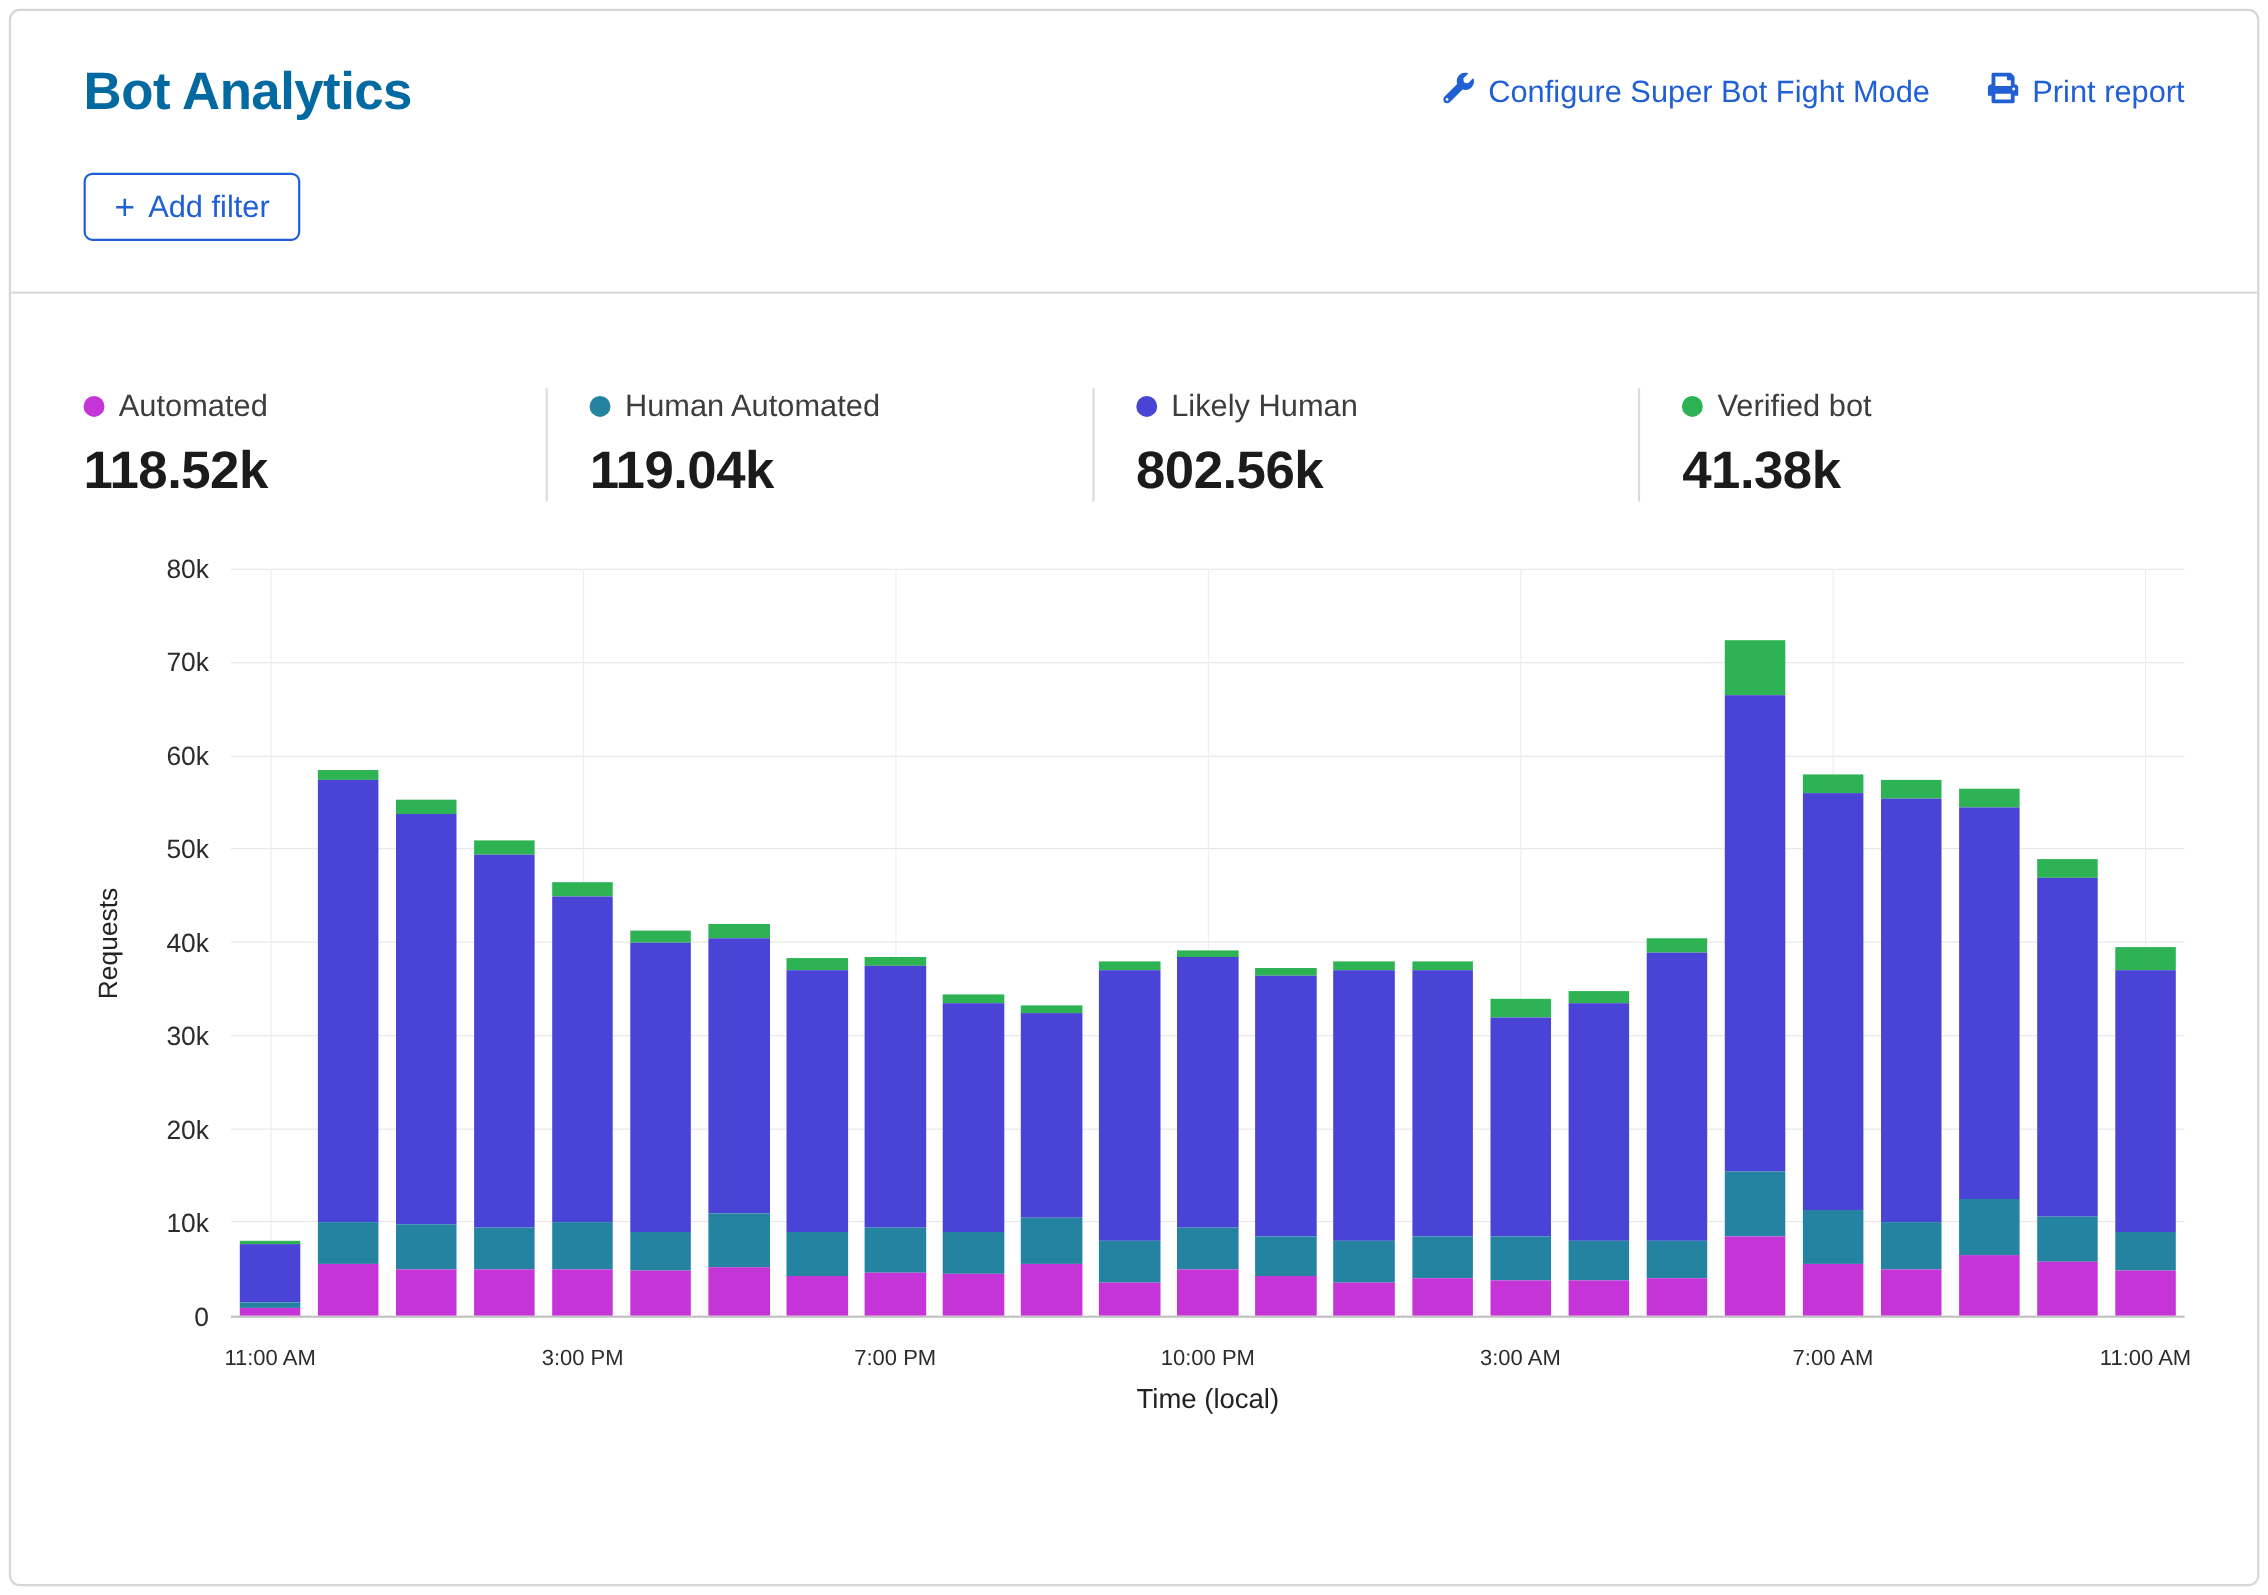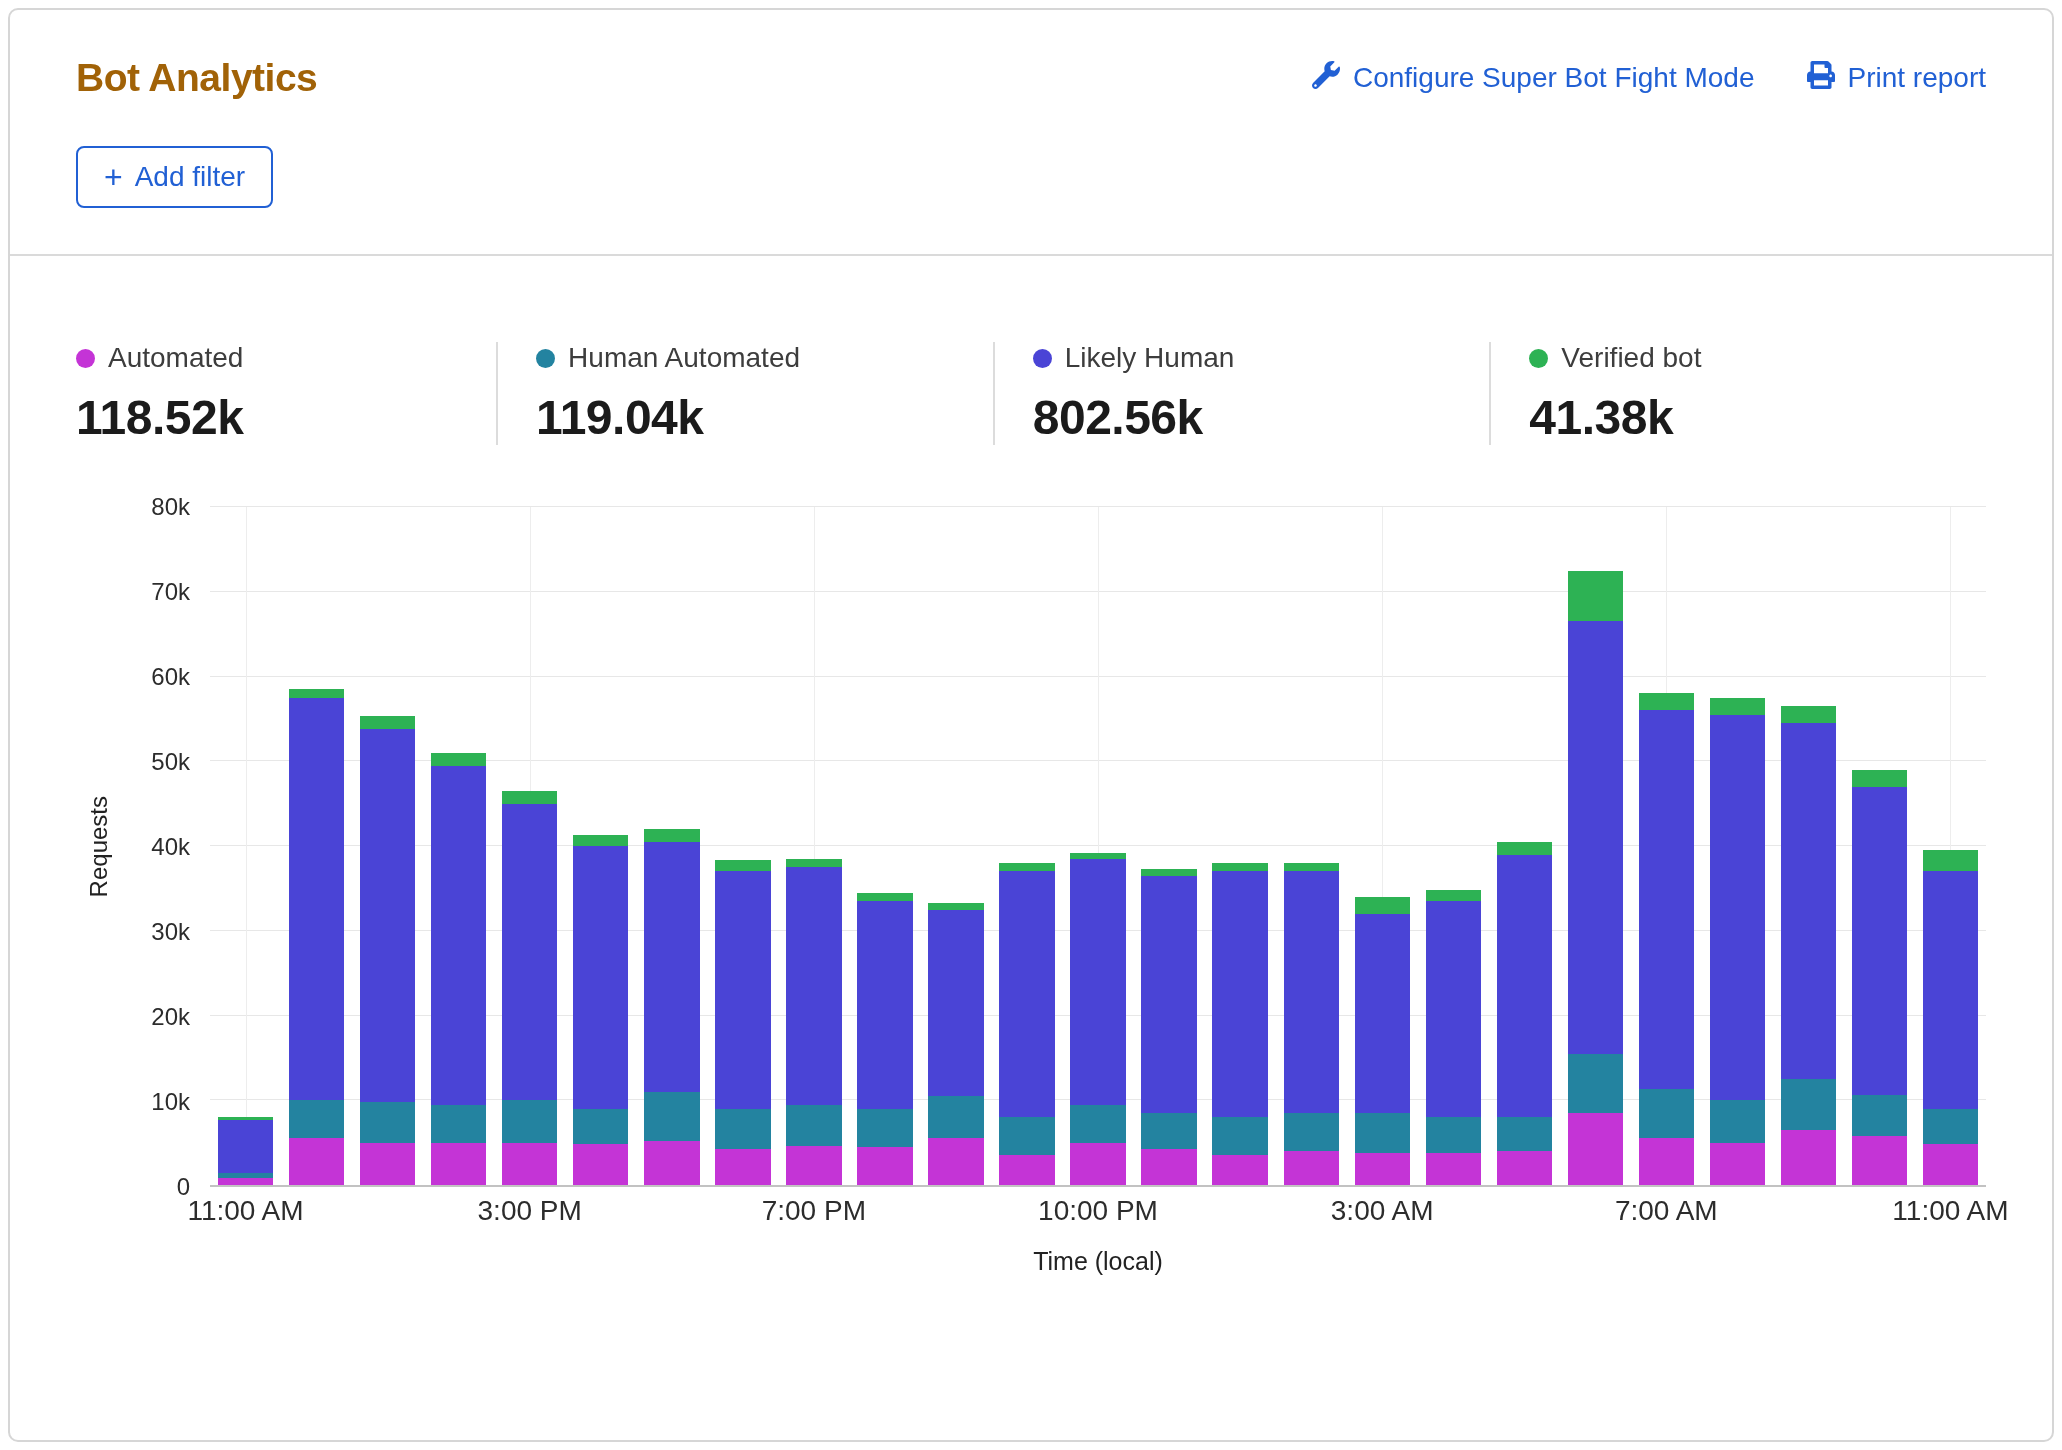--- a/index.html
+++ b/index.html
@@ -9,21 +9,21 @@
     font-family: "Liberation Sans", sans-serif;
     color: #262626;
   }
   .card {
     position: absolute; left: 8px; right: 8px; top: 8px; height: 1434px;
     background: #fff; border: 2px solid #d6d6d6; border-radius: 10px;
   }
   
   .header-section { padding: 46px 66px 46px; }
   .title-row { display: flex; align-items: center; justify-content: space-between; }
-  .page-title { font-size: 39px; font-weight: bold; color: #a16207; letter-spacing: -0.5px; }
+  .page-title { font-size: 48px; font-weight: bold; color: #0369a1; letter-spacing: -0.5px; }
   .header-links { display: flex; align-items: center; gap: 52px; }
   .hlink { display: flex; align-items: center; gap: 13px; color: #2160d4; font-size: 28px; cursor: pointer; }
   .hlink svg { width: 28px; height: 28px; flex: 0 0 auto; }
   .filter-row { margin-top: 46px; display: flex; align-items: center; justify-content: space-between; }
   .add-filter-btn {
     display: flex; align-items: center; gap: 12px;
     border: 2px solid #2160d4; border-radius: 8px; background: #fff;
     color: #2160d4; font-size: 28px; padding: 13px 26px; cursor: pointer;
     font-family: "Liberation Sans", sans-serif;
   }
@@ -66,22 +66,22 @@
     font-size: 24px; color: #2c2c2c; white-space: nowrap;
   }
   .plot { grid-column: 3; grid-row: 1; position: relative; border-bottom: 2px solid #c2c2c2; }
   .hline { position: absolute; left: 0; right: 0; height: 1px; background: #e7e7e7; }
   .vline { position: absolute; top: 0; bottom: 0; width: 1px; background: #ededed; }
   .bars { position: absolute; left: 0; right: 0; top: 0; bottom: 0; display: flex; }
   .bar-col { flex: 1; display: flex; flex-direction: column-reverse; align-items: center; }
   .seg { width: 78%; }
   .x-labels { grid-column: 3; grid-row: 2; position: relative; }
   .xtick {
-    position: absolute; top: 8px; transform: translateX(-50%);
-    font-size: 28px; color: #2c2c2c; white-space: nowrap; text-align: right;
+    position: absolute; top: 26px; transform: translateX(-50%);
+    font-size: 20px; color: #2c2c2c; white-space: nowrap; text-align: right;
   }
   .x-title { grid-column: 3; grid-row: 3; text-align: center; font-size: 25px; color: #222; padding-top: 10px; }
 </style>
 </head>
 <body>
 
 <div class="card">
 
   <div class="header-section">
     <div class="title-row">

